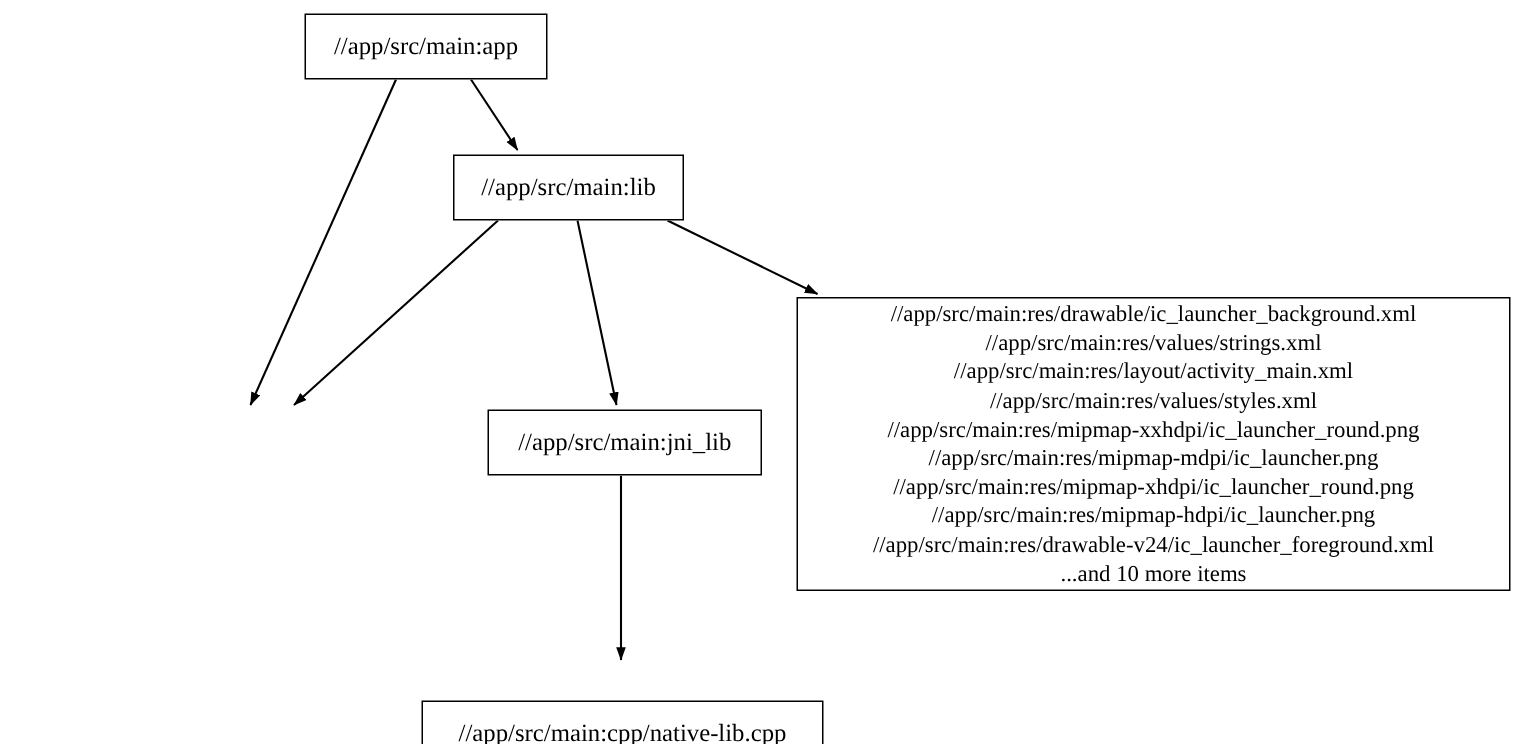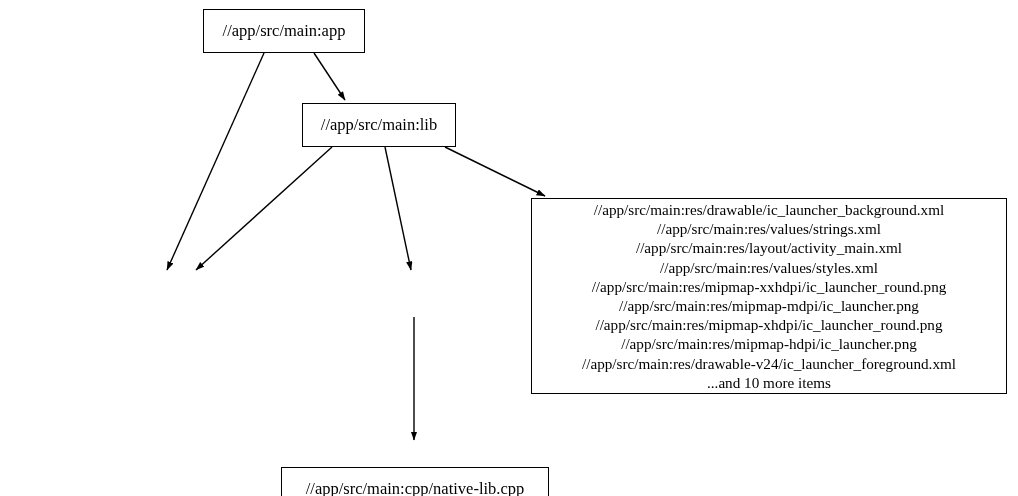--- a/index.html
+++ b/index.html
@@ -80,20 +80,23 @@
 
   <div class="node n-lib">
     <span class="node-label">//app/src/main:lib</span>
   </div>
 
   <div class="node n-app">
     <span class="node-label">//app/src/main:app</span>
   </div>
 
 
+  <div class="node n-jni">
+    <span class="node-label">//app/src/main:jni_lib</span>
+  </div>
 
   <div class="node n-res node-multiline">
     <span class="node-label">//app/src/main:res/drawable/ic_launcher_background.xml
 //app/src/main:res/values/strings.xml
 //app/src/main:res/layout/activity_main.xml
 //app/src/main:res/values/styles.xml
 //app/src/main:res/mipmap-xxhdpi/ic_launcher_round.png
 //app/src/main:res/mipmap-mdpi/ic_launcher.png
 //app/src/main:res/mipmap-xhdpi/ic_launcher_round.png
 //app/src/main:res/mipmap-hdpi/ic_launcher.png

